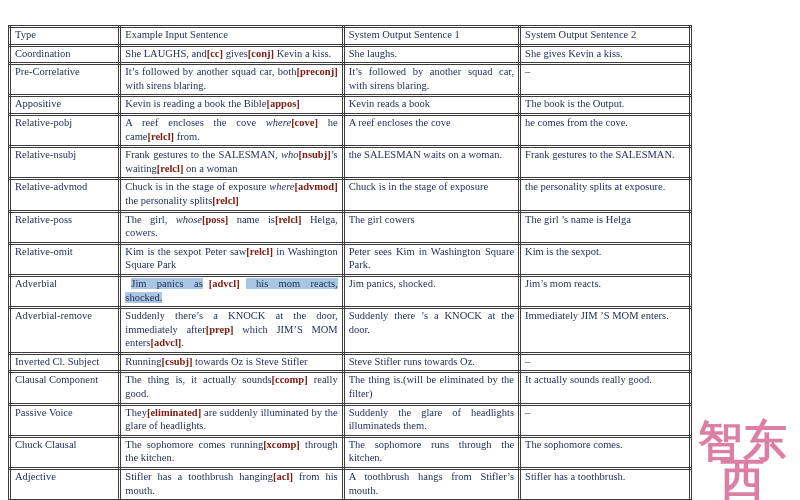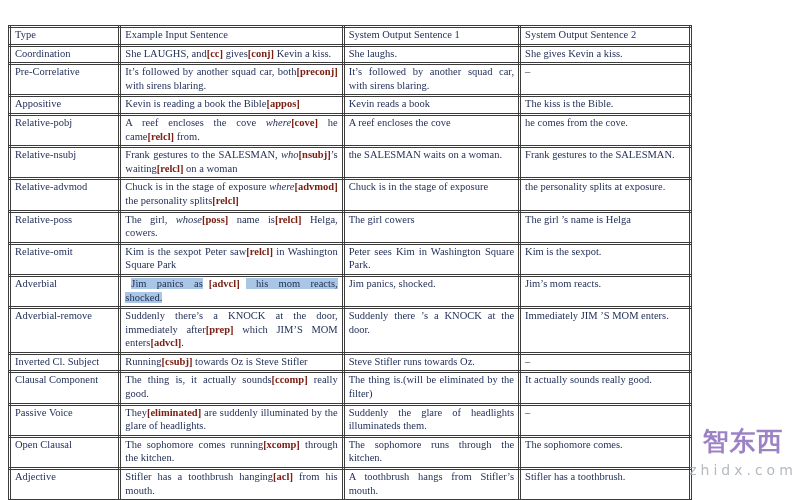--- a/index.html
+++ b/index.html
@@ -45,24 +45,24 @@
   .watermark {
     position: absolute;
     right: 1px; top: 422px;
     width: 112px;
     text-align: center;
     z-index: 5;
     pointer-events: none;
   }
   .wm-cn {
     font-family: "DejaVu Sans", sans-serif;
-    font-size: 26px;
+    font-size: 44px;
     font-weight: bold;
     letter-spacing: 1px;
-    color: #4c1d95;
+    color: #be185d;
     opacity: 0.55;
     line-height: 38px;
   }
   .wm-url {
     font-family: "DejaVu Sans", sans-serif;
     font-size: 14px;
     letter-spacing: 4px;
     color: #a8aeb5;
     opacity: 0.85;
     margin-top: 2px;
@@ -97,21 +97,21 @@
       <tr>
         <td class="typecol">Pre-Correlative</td>
         <td><span class="seg">It’s followed by another squad car, both</span><span class="seg tag">[preconj]</span><span class="seg"> with sirens blaring.</span></td>
         <td>It’s followed by another squad car, with sirens blaring.</td>
         <td>–</td>
       </tr>
       <tr>
         <td class="typecol">Appositive</td>
         <td><span class="seg">Kevin is reading a book the Bible</span><span class="seg tag">[appos]</span></td>
         <td>Kevin reads a book</td>
-        <td>The kiss is the Bible.</td>
+        <td>The book is the Output.</td>
       </tr>
       <tr>
         <td class="typecol">Relative-pobj</td>
         <td><span class="seg">A reef encloses the cove </span><span class="seg ital">where</span><span class="seg tag">[cove]</span><span class="seg"> he came</span><span class="seg tag">[relcl]</span><span class="seg"> from.</span></td>
         <td>A reef encloses the cove</td>
         <td>he comes from the cove.</td>
       </tr>
       <tr>
         <td class="typecol">Relative-nsubj</td>
         <td><span class="seg">Frank gestures to the SALESMAN, </span><span class="seg ital">who</span><span class="seg tag">[nsubj]</span><span class="seg">’s waiting</span><span class="seg tag">[relcl]</span><span class="seg"> on a woman</span></td>
@@ -160,21 +160,21 @@
         <td>The thing is.(will be eliminated by the filter)</td>
         <td>It actually sounds really good.</td>
       </tr>
       <tr>
         <td class="typecol">Passive Voice</td>
         <td><span class="seg">They</span><span class="seg tag">[eliminated]</span><span class="seg"> are suddenly illuminated by the glare of headlights.</span></td>
         <td>Suddenly the glare of headlights illuminateds them.</td>
         <td>–</td>
       </tr>
       <tr>
-        <td class="typecol">Open Clausal</td>
+        <td class="typecol">Chuck Clausal</td>
         <td><span class="seg">The sophomore comes running</span><span class="seg tag">[xcomp]</span><span class="seg"> through the kitchen.</span></td>
         <td>The sophomore runs through the kitchen.</td>
         <td>The sophomore comes.</td>
       </tr>
       <tr>
         <td class="typecol">Adjective</td>
         <td><span class="seg">Stifler has a toothbrush hanging</span><span class="seg tag">[acl]</span><span class="seg"> from his mouth.</span></td>
         <td>A toothbrush hangs from Stifler’s mouth.</td>
         <td>Stifler has a toothbrush.</td>
       </tr>

